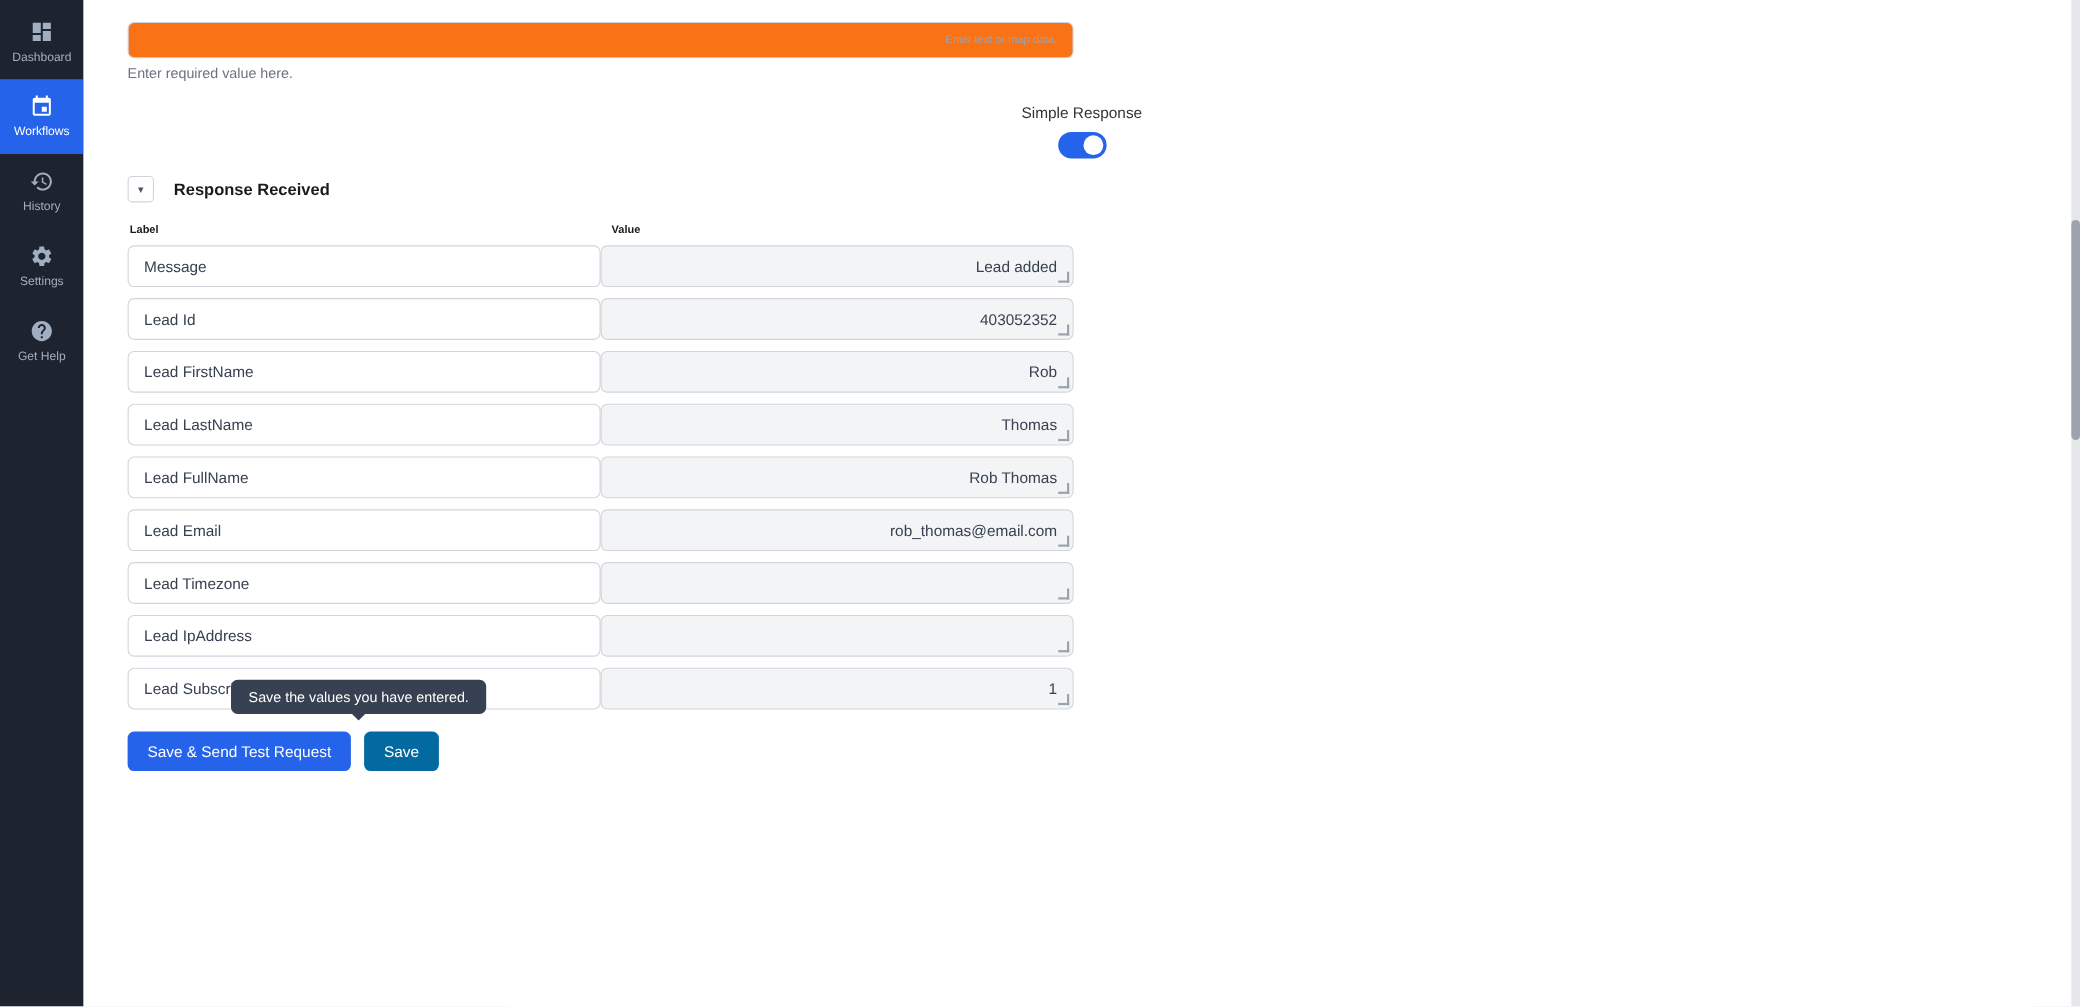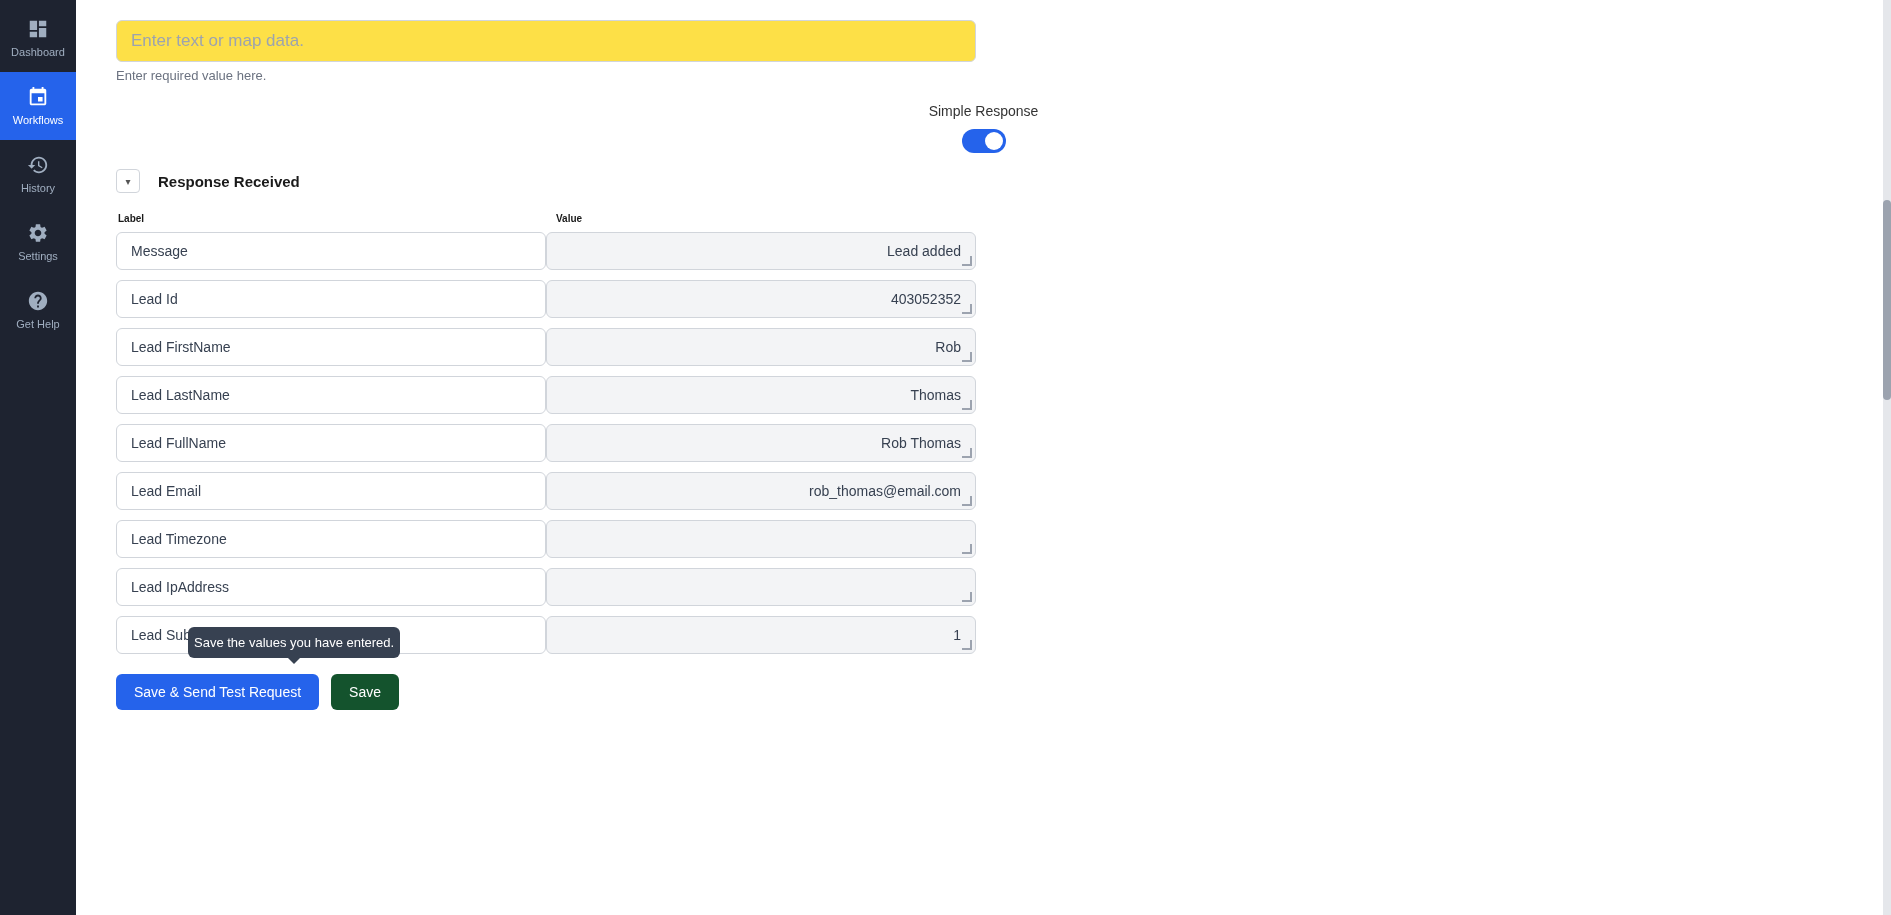--- a/index.html
+++ b/index.html
@@ -49,24 +49,25 @@
     
     .top-input-section {
       margin-bottom: 16px;
     }
     .text-input-field {
       width: 100%;
       max-width: 860px;
       padding: 10px 14px;
       border: 1px solid #d1d5db;
       border-radius: 6px;
-      font-size: 17px;
+      font-size: 10px;
       color: #333;
-      background: #fde047;
+      background: #f97316;
       outline: none;
+      text-align: right;
     }
     .text-input-field::placeholder { color: #9ca3af; }
     .input-hint {
       font-size: 13px;
       color: #6b7280;
       margin-top: 6px;
     }
 
     
     .toggle-section {
@@ -211,39 +212,39 @@
       background: #2563eb;
       color: #fff;
       border: none;
       border-radius: 6px;
       padding: 10px 18px;
       font-size: 14px;
       font-weight: 500;
       cursor: pointer;
     }
     .btn-save {
-      background: #14532d;
+      background: #0369a1;
       color: #fff;
       border: none;
       border-radius: 6px;
       padding: 10px 18px;
       font-size: 14px;
       font-weight: 500;
       cursor: pointer;
     }
 
     
     .tooltip-box {
       position: absolute;
-      left: 72px;
+      left: 94px;
       bottom: 52px;
       background: #374151;
       color: #fff;
       font-size: 13px;
-      padding: 8px 6px;
+      padding: 8px 16px;
       border-radius: 6px;
       white-space: nowrap;
       pointer-events: none;
     }
     .tooltip-box::after {
       content: '';
       position: absolute;
       bottom: -6px;
       left: 50%;
       transform: translateX(-50%);

